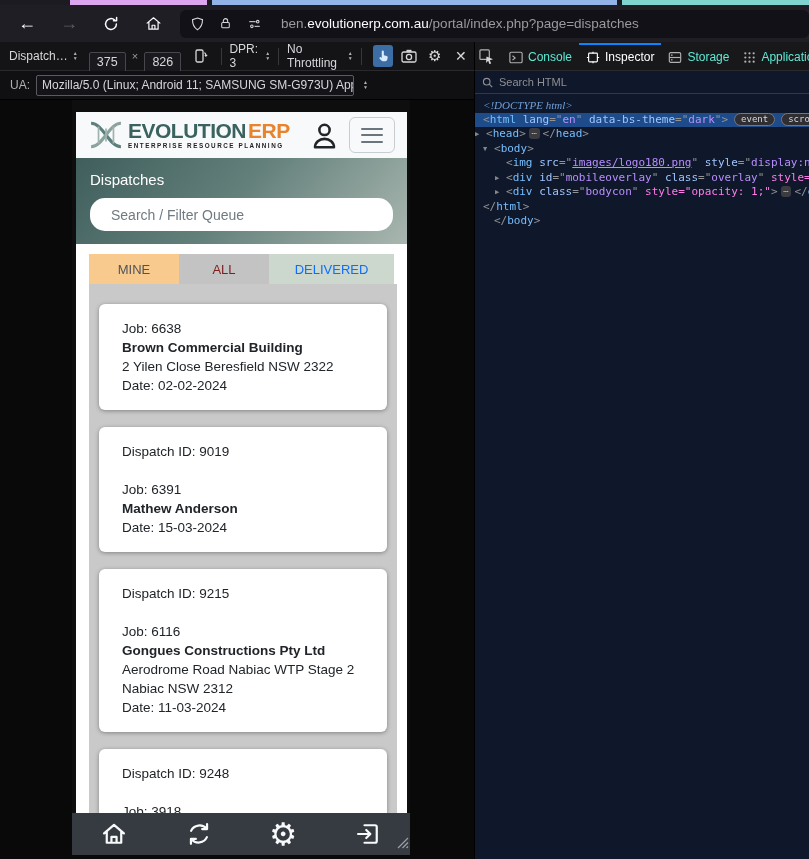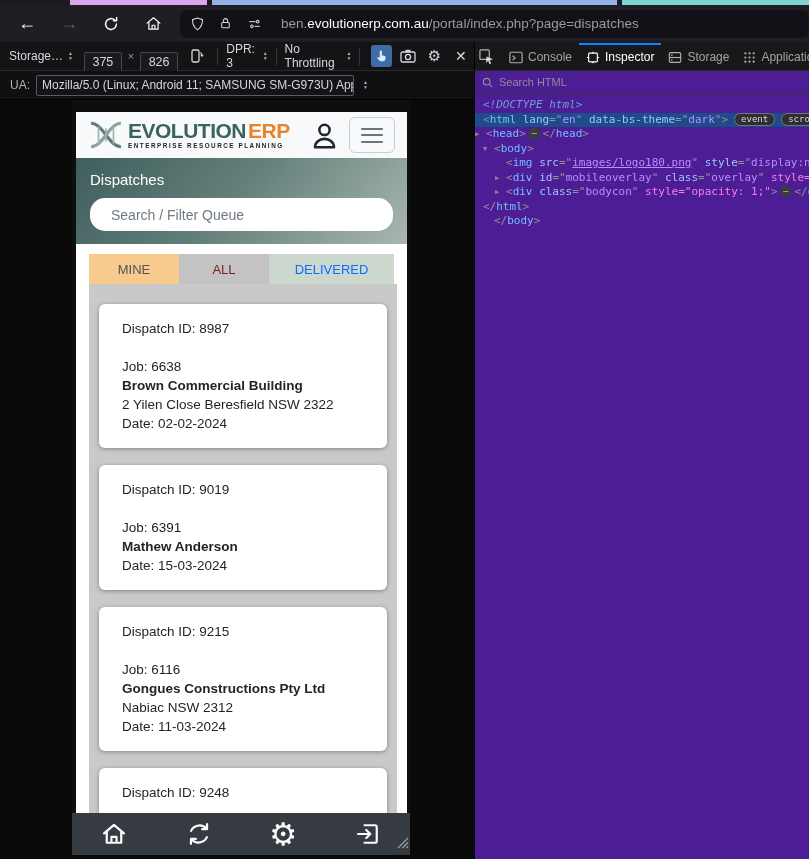--- a/index.html
+++ b/index.html
@@ -34,21 +34,21 @@
            display:flex;align-items:center;justify-content:center;font-size:12.5px;border-radius:2px;margin-top:12px;}
   .xsep{margin:0 6px;color:#9a9a9e;font-size:11px;}
   .vdiv{width:1px;height:17px;background:#37373c;margin:0 8px;}
   .rdm-ic{display:flex;align-items:center;justify-content:center;width:24px;height:22px;margin:0 3px;}
   #touch-btn{background:#3c6ea5;border-radius:3px;}
   .glyph-ic{color:#d7d7db;font-size:15px;}
 
   #dtabs{position:absolute;left:474px;top:42px;width:335px;height:29px;background:#18181b;
          border-bottom:1px solid #2a2a2e;border-left:1px solid #000;display:flex;align-items:center;
          box-sizing:border-box;}
-  .dtab{display:flex;align-items:center;gap:5px;height:27px;padding:0 7px;color:#a3a3a3;
+  .dtab{display:flex;align-items:center;gap:5px;height:27px;padding:0 7px;color:#5eead4;
         font-size:12px;border-top:2px solid transparent;box-sizing:border-box;}
   .dtab.active{color:#ffffff;border-top:2px solid #0a84ff;}
   .picker{width:26px;height:27px;display:flex;align-items:center;justify-content:center;margin-left:4px;}
 
   
   #uabar{position:absolute;left:0;top:71px;width:474px;height:29px;background:#101013;
          display:flex;align-items:center;font-size:12px;color:#b1b1b3;
          border-bottom:1px solid #000;box-sizing:border-box;}
   #uabar .ua-label{margin-left:10px;}
   #ua-input{margin-left:6px;width:306px;height:19px;border:1px solid #5a5a5f;background:#141418;
@@ -92,21 +92,21 @@
   .card-line.gap{margin-bottom:19px;}
   .card-line.bold{font-weight:bold;}
 
   #bottom-nav{position:absolute;left:0;bottom:0;width:100%;height:42px;background:#363b41;
               display:flex;align-items:center;justify-content:space-around;}
   .nav-ic{display:flex;align-items:center;justify-content:center;width:34px;height:34px;}
   .gear-glyph{font-size:31px;color:#f8f9fa;line-height:31px;font-family:"DejaVu Sans",sans-serif;}
   #resize-handle{position:absolute;right:1px;bottom:2px;}
 
   
-  #devtools{position:absolute;left:474px;top:71px;width:335px;height:788px;background:#4c1d95;
+  #devtools{position:absolute;left:474px;top:71px;width:335px;height:788px;background:#0f172a;
             border-left:1px solid #000;box-sizing:border-box;overflow:hidden;}
   #search-row{height:22px;display:flex;align-items:center;gap:6px;padding:0 7px;
               border-bottom:1px solid #36363b;}
   #search-html{color:#8f8f94;font-size:11px;}
   #tree{padding-top:4px;font-family:"DejaVu Sans Mono",monospace;font-size:11px;}
   .tree-line{height:14.5px;line-height:14.5px;white-space:nowrap;}
   .tree-line.selected{background:#1e4c8a;}
   .expander{display:inline-block;width:11px;color:#86868a;font-size:7px;vertical-align:1px;}
   .tk-p{color:#939395;}
   .tk-tag{color:#75bfff;}
@@ -169,21 +169,21 @@
           </svg>
       </span>
       <span id="urltext">
         <span class="url-sub">ben.</span><span class="url-domain">evolutionerp.com.au</span><span class="url-path">/portal/index.php?page=dispatches</span>
       </span>
     </div>
   </div>
 
   <div id="rdm">
     <div class="rdm-sel">
-      <span>Storage…</span>
+      <span>Dispatch…</span>
       <span class="stepper">
           <span>▲</span>
           <span>▼</span>
         </span>
     </div>
     <div class="sizebox" style="margin-left:11px;">375</div>
     <span class="xsep">×</span>
     <div class="sizebox">826</div>
     <div class="rdm-ic" style="margin-left:8px;">
       <svg width="16" height="16" viewBox="0 0 16 16">
@@ -324,36 +324,36 @@
 
         <div id="tabs-gap"></div>
         <div id="app-tabs">
             <div class="app-tab mine">MINE</div>
             <div class="app-tab all">ALL</div>
             <div class="app-tab delivered">DELIVERED</div>
           </div>
 
         <div id="queue">
             <div class="dispatch-card">
-              <div class="card-line gap">Dispatch ID: 8987</div>
               <div class="card-line ">Job: 6638</div>
               <div class="card-line bold">Brown Commercial Building</div>
               <div class="card-line ">2 Yilen Close Beresfield NSW 2322</div>
               <div class="card-line ">Date: 02-02-2024</div>
             </div>
             <div class="dispatch-card">
               <div class="card-line gap">Dispatch ID: 9019</div>
               <div class="card-line ">Job: 6391</div>
               <div class="card-line bold">Mathew Anderson</div>
               <div class="card-line ">Date: 15-03-2024</div>
             </div>
             <div class="dispatch-card">
               <div class="card-line gap">Dispatch ID: 9215</div>
               <div class="card-line ">Job: 6116</div>
               <div class="card-line bold">Gongues Constructions Pty Ltd</div>
+              <div class="card-line ">Aerodrome Road Nabiac WTP Stage 2</div>
               <div class="card-line ">Nabiac NSW 2312</div>
               <div class="card-line ">Date: 11-03-2024</div>
             </div>
             <div class="dispatch-card">
               <div class="card-line gap">Dispatch ID: 9248</div>
               <div class="card-line ">Job: 3918</div>
             </div>
           </div>
       </div>
 
@@ -392,21 +392,21 @@
 
   <div id="devtools">
     <div id="search-row">
       <svg width="11" height="11" viewBox="0 0 14 14">
         <circle cx="6" cy="6" r="4.2" fill="none" stroke="#8f8f94" stroke-width="1.4"></circle>
         <path d="M9.2 9.2 L13 13" stroke="#8f8f94" stroke-width="1.4"></path>
       </svg>
       <span id="search-html">Search HTML</span>
     </div>
     <div id="tree">
-        <div class="tree-line" style="padding-left: 8px;"><span class="tk-doctype">&lt;!DOCTYPE html&gt;</span></div>
+        <div class="tree-line" style="padding-left: 8px; font-family: Liberation Serif, serif;"><span class="tk-doctype">&lt;!DOCTYPE html&gt;</span></div>
         <div class="tree-line selected" style="padding-left: 8px;"><span class="tk-p">&lt;</span><span class="tk-tag">html</span><span class="tk-p"> </span><span class="tk-attr">lang</span><span class="tk-p">="</span><span class="tk-val">en</span><span class="tk-p">" </span><span class="tk-attr">data-bs-theme</span><span class="tk-p">="</span><span class="tk-val">dark</span><span class="tk-p">"&gt;</span><span class="tk-badge">event</span><span class="tk-badge">scroll</span></div>
         <div class="tree-line" style="padding-left: 0;"><span class="expander">▶</span><span class="tk-p">&lt;</span><span class="tk-tag">head</span><span class="tk-p">&gt;</span><span class="tk-inline">⋯</span><span class="tk-p">&lt;/</span><span class="tk-tag">head</span><span class="tk-p">&gt;</span></div>
         <div class="tree-line" style="padding-left: 8px;"><span class="expander">▼</span><span class="tk-p">&lt;</span><span class="tk-tag">body</span><span class="tk-p">&gt;</span></div>
         <div class="tree-line" style="padding-left: 20px;"><span class="expander"></span><span class="tk-p">&lt;</span><span class="tk-tag">img</span><span class="tk-p"> </span><span class="tk-attr">src</span><span class="tk-p">="</span><span class="tk-link">images/logo180.png</span><span class="tk-p">" </span><span class="tk-attr">style</span><span class="tk-p">="</span><span class="tk-val">display:none;</span></div>
         <div class="tree-line" style="padding-left: 20px;"><span class="expander">▶</span><span class="tk-p">&lt;</span><span class="tk-tag">div</span><span class="tk-p"> </span><span class="tk-attr">id</span><span class="tk-p">="</span><span class="tk-val">mobileoverlay</span><span class="tk-p">" </span><span class="tk-attr">class</span><span class="tk-p">="</span><span class="tk-val">overlay</span><span class="tk-p">" </span><span class="tk-pink">style="opacity:</span></div>
         <div class="tree-line" style="padding-left: 20px;"><span class="expander">▶</span><span class="tk-p">&lt;</span><span class="tk-tag">div</span><span class="tk-p"> </span><span class="tk-attr">class</span><span class="tk-p">="</span><span class="tk-val">bodycon</span><span class="tk-p">" </span><span class="tk-pink">style="opacity: 1;"</span><span class="tk-p">&gt;</span><span class="tk-inline">⋯</span><span class="tk-p">&lt;/</span><span class="tk-tag">div</span></div>
         <div class="tree-line" style="padding-left: 8px;"><span class="tk-p">&lt;/</span><span class="tk-tag">html</span><span class="tk-p">&gt;</span></div>
         <div class="tree-line" style="padding-left: 8px;"><span class="expander"></span><span class="tk-p">&lt;/</span><span class="tk-tag">body</span><span class="tk-p">&gt;</span></div>
       </div>
   </div>

